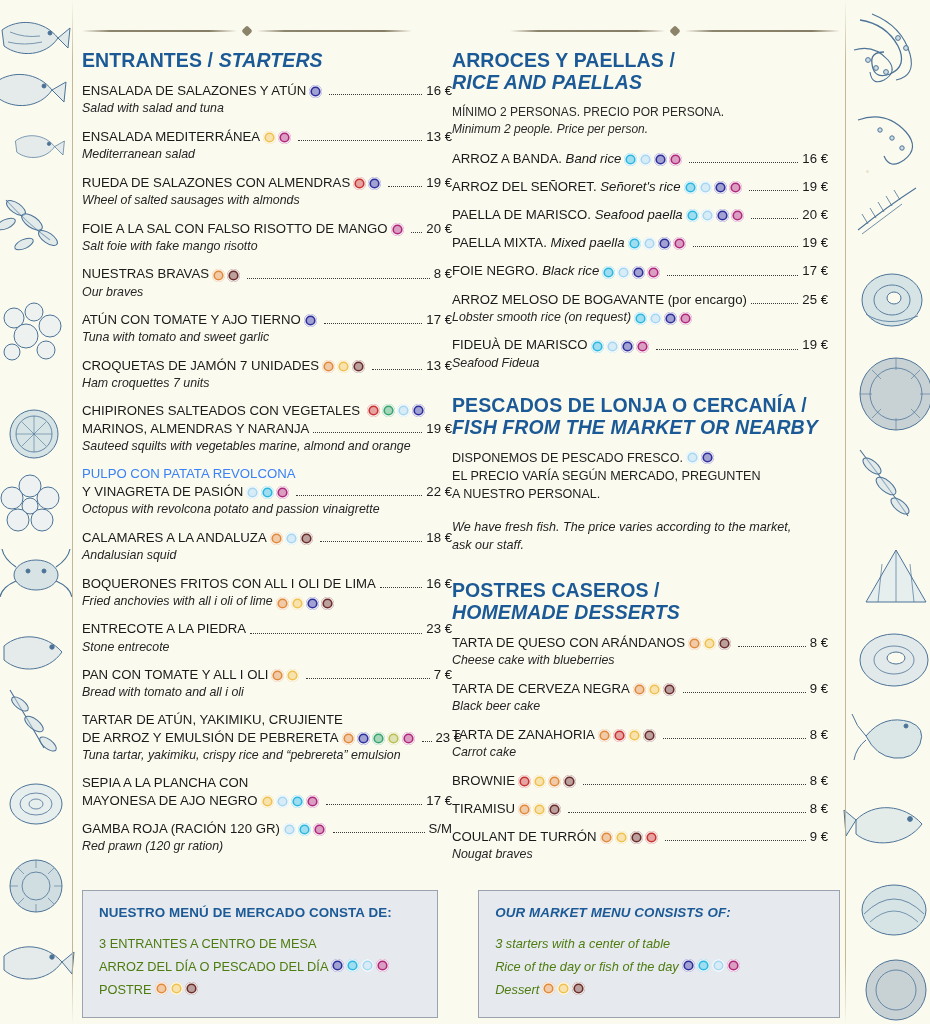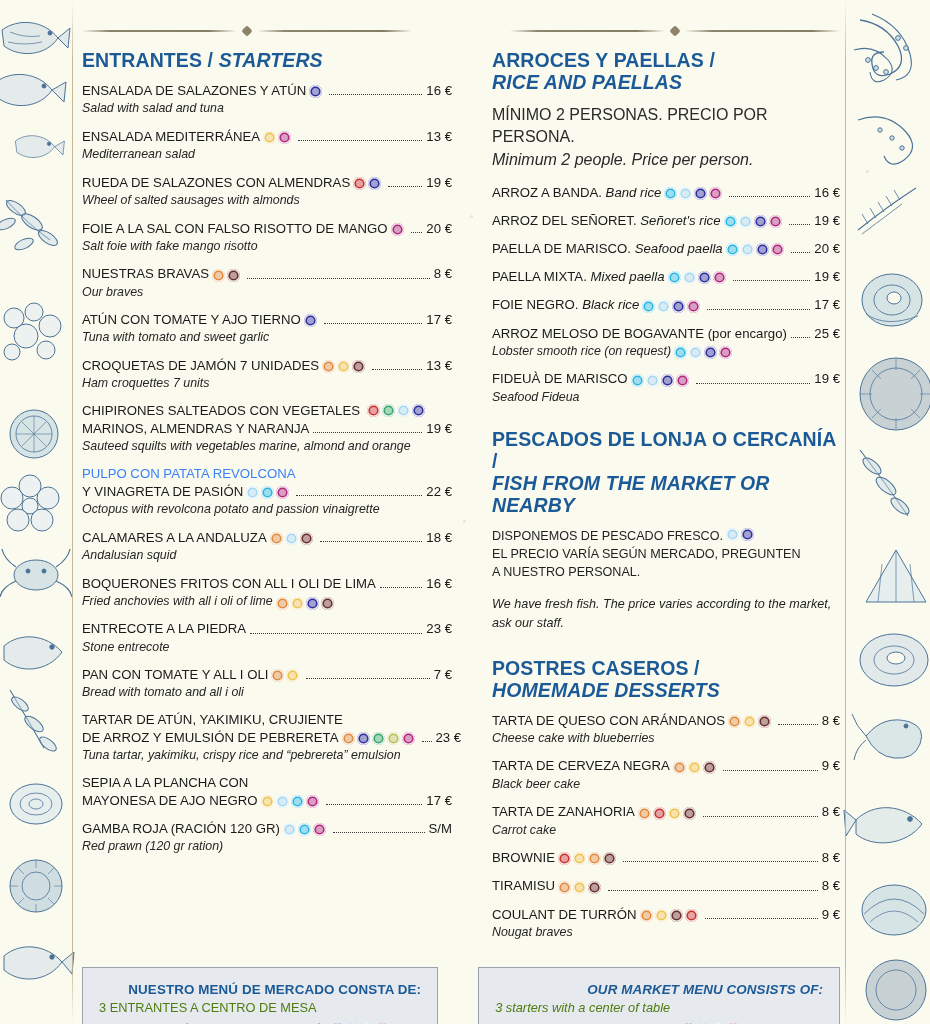--- a/index.html
+++ b/index.html
@@ -84,42 +84,41 @@
     width: 8px; height: 8px;
     margin-left: -4px;
     background: #8c846a;
     transform: rotate(45deg);
     border-radius: 2px;
   }
 
   
   .columns {
     display: flex;
-    gap: 40px;
     padding: 14px 4px 0 4px;
   }
   .col { width: 370px; }
   .col.right { width: 376px; }
 
   
   .section-head {
     color: #1b5a96;
     font-size: 19.5px;
     font-weight: bold;
     line-height: 1.12;
     letter-spacing: .1px;
     margin: 0 0 10px 0;
   }
   .section-head .es { font-style: normal; }
   .section-head .en { font-style: italic; }
   .section-head.stacked .en { display: block; }
 
   
   .note {
-    font-size: 16px;
+    font-size: 12px;
     color: #2a2a2a;
     line-height: 1.42;
     margin: 0 0 12px 0;
   }
   .note .en { font-style: italic; }
   .note-block {
     font-size: 12.6px;
     color: #1f1f1f;
     line-height: 1.45;
     margin: 0 0 6px 0;
@@ -205,23 +204,22 @@
     background: #e6e9ee;
     padding: 14px 16px 12px 16px;
     position: relative;
     min-height: 118px;
   }
   .info-box.right { width: 376px; }
   .box-title {
     color: #1b5a96;
     font-weight: bold;
     font-size: 13.4px;
-    margin-bottom: 3px;
+    margin-bottom: 16px;
     letter-spacing: .1px;
-    text-align: right;
   }
   .box-title.en { font-style: italic; }
   .box-line {
     font-size: 12.8px;
     color: #4d7c0f;
     margin-bottom: 8px;
     display: flex;
     align-items: center;
     flex-wrap: wrap;
   }

